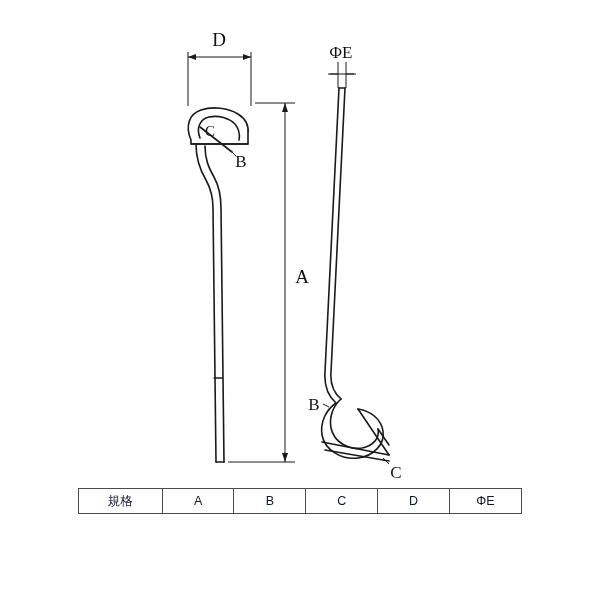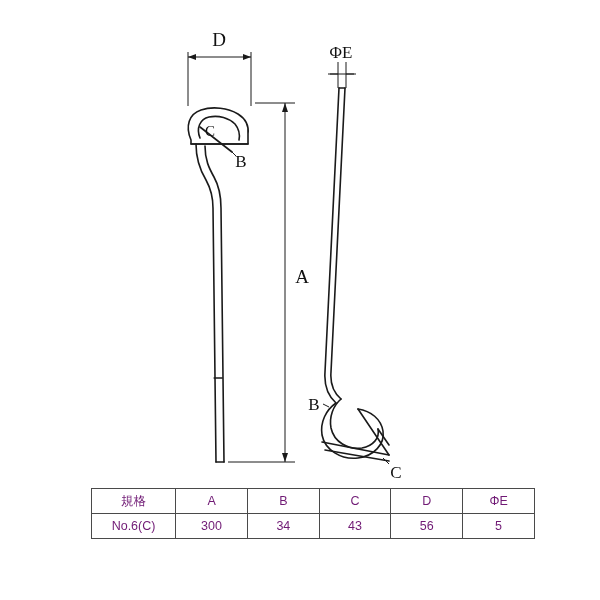--- a/index.html
+++ b/index.html
@@ -22,27 +22,27 @@
   }
   #drawing {
     position: absolute;
     left: 0;
     top: 0;
     width: 600px;
     height: 600px;
   }
   .spec-table {
     position: absolute;
-    left: 91px;
+    left: 78px;
     top: 488px;
     width: 444px;
     border-collapse: collapse;
     font-family: "Liberation Sans", sans-serif;
     font-size: 12.5px;
-    color: #701a75;
+    color: #0f172a;
   }
   .spec-table td, .spec-table th {
     border: 1px solid #4a4a4a;
     height: 24px;
     text-align: center;
     vertical-align: middle;
     font-weight: normal;
     padding: 0;
   }
   .spec-table th {
@@ -148,24 +148,16 @@
       <tr>
         <th class="col-spec">規格</th>
         <th class="col-val">A</th>
         <th class="col-val">B</th>
         <th class="col-val">C</th>
         <th class="col-val">D</th>
         <th class="col-val">ΦE</th>
       </tr>
     </thead>
     <tbody>
-      <tr>
-        <td>No.6(C)</td>
-        <td>300</td>
-        <td>34</td>
-        <td>43</td>
-        <td>56</td>
-        <td>5</td>
-      </tr>
     </tbody>
   </table>
 
 </div>
 
 </body></html>

